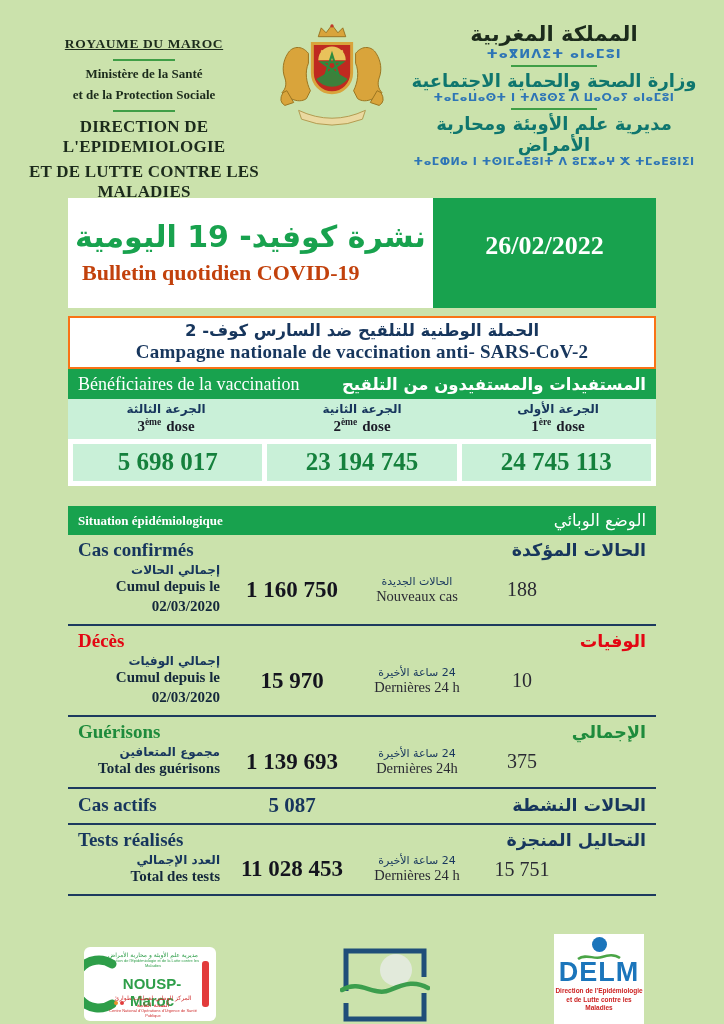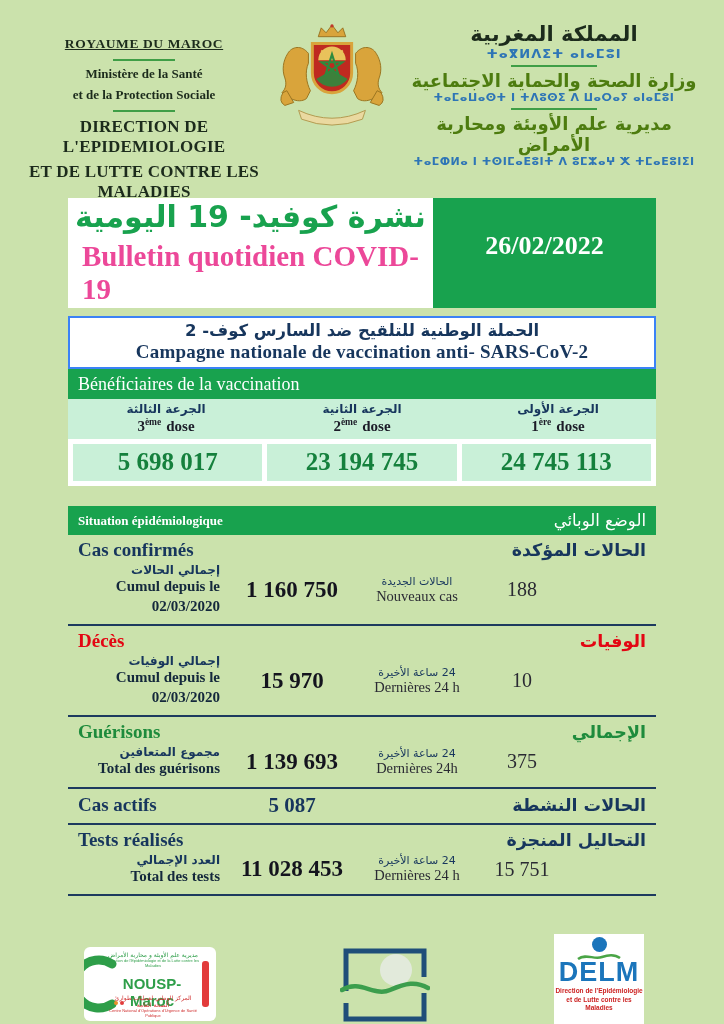--- a/index.html
+++ b/index.html
@@ -11,34 +11,34 @@
   .top-header{display:flex;padding:20px 14px 0 22px;height:168px;box-sizing:border-box;}
   .hl{width:244px;text-align:center;padding-top:16px;}
   .hl1{font-size:13.5px;font-weight:bold;letter-spacing:.6px;text-decoration:underline;}
   .hl2{font-size:13px;font-weight:bold;margin-top:5px;}
   .hl3{font-size:17px;font-weight:bold;margin-top:5px;letter-spacing:.2px;}
   .hdiv{width:62px;height:2px;background:#3f9e46;margin:7px auto 4px;}
   .hdiv-r{width:86px;margin:4px auto 3px;}
   .emblem{width:132px;display:flex;justify-content:center;align-items:flex-start;}
   .hr{flex:1;text-align:center;padding-top:2px;}
   .ar1{font-size:21px;font-weight:bold;color:#1c2b1c;}
-  .ar2{font-size:18px;font-weight:bold;color:#4d7c0f;margin-top:2px;}
+  .ar2{font-size:18px;font-weight:bold;color:#0f766e;margin-top:2px;}
   .tif{font-size:13px;font-weight:bold;color:#2e75b6;font-family:"DejaVu Sans",sans-serif;letter-spacing:1px;}
   .tif.small{font-size:11px;letter-spacing:.5px;}
 
   
   .title-row{display:flex;margin:30px 68px 0;height:110px;}
   .title-box{width:365px;background:#fff;display:flex;flex-direction:column;justify-content:center;}
   .title-ar{color:#18a24e;font-size:30px;font-weight:bold;text-align:center;line-height:1.15;}
-  .title-fr{color:#ec4899;font-size:29px;font-weight:bold;text-align:left;padding:6px 0 0 14px;}
+  .title-fr{color:#c2410c;font-size:22px;font-weight:bold;text-align:left;padding:6px 0 0 14px;}
   .date-box{flex:1;background:#18a24e;display:flex;align-items:center;justify-content:center;}
   .date-text{color:#fff;font-size:26px;font-weight:bold;margin-bottom:14px;}
 
   
-  .campaign{margin:8px 68px 0;background:#fff;border:2px solid #3b82f6;text-align:center;padding:3px 0 4px;}
+  .campaign{margin:8px 68px 0;background:#fff;border:2px solid #f97316;text-align:center;padding:3px 0 4px;}
   .camp-ar{color:#17365d;font-size:16.5px;font-weight:bold;}
   .camp-fr{color:#17365d;font-size:19px;font-weight:bold;letter-spacing:.2px;margin-top:1px;}
   .benef-bar{margin:0 68px;background:#18a24e;height:30px;display:flex;align-items:center;
              justify-content:space-between;padding:0 10px;box-sizing:border-box;}
   .benef-fr{color:#fff;font-size:18px;}
   .benef-ar{color:#fff;font-size:16.5px;font-weight:bold;}
   .doses-row{margin:0 68px;background:#c9f0d8;display:flex;padding:3px 0 4px;}
   .dose-col{flex:1;text-align:center;}
   .dose-ar{font-size:12px;font-weight:bold;color:#17365d;}
   .dose-fr{font-size:15px;font-weight:bold;color:#1c1c28;margin-top:1px;}
@@ -161,20 +161,21 @@
     </div>
   </div>
 
   <div class="campaign">
     <div class="camp-ar ar" dir="rtl">الحملة الوطنية للتلقيح ضد السارس كوف- 2</div>
     <div class="camp-fr">Campagne nationale de vaccination anti- SARS-CoV-2</div>
   </div>
 
   <div class="benef-bar">
     <span class="benef-fr">Bénéficiaires de la vaccination</span>
+    <span class="benef-ar ar" dir="rtl">المستفيدات والمستفيدون من التلقيح</span>
   </div>
 
   <div class="doses-row">
     <div class="dose-col">
       <div class="dose-ar ar" dir="rtl">الجرعة الثالثة</div>
       <div class="dose-fr"><span class="d-num">3</span><sup>ème</sup><span class="d-word">dose</span></div>
     </div>
     <div class="dose-col">
       <div class="dose-ar ar" dir="rtl">الجرعة الثانية</div>
       <div class="dose-fr"><span class="d-num">2</span><sup>ème</sup><span class="d-word">dose</span></div>

